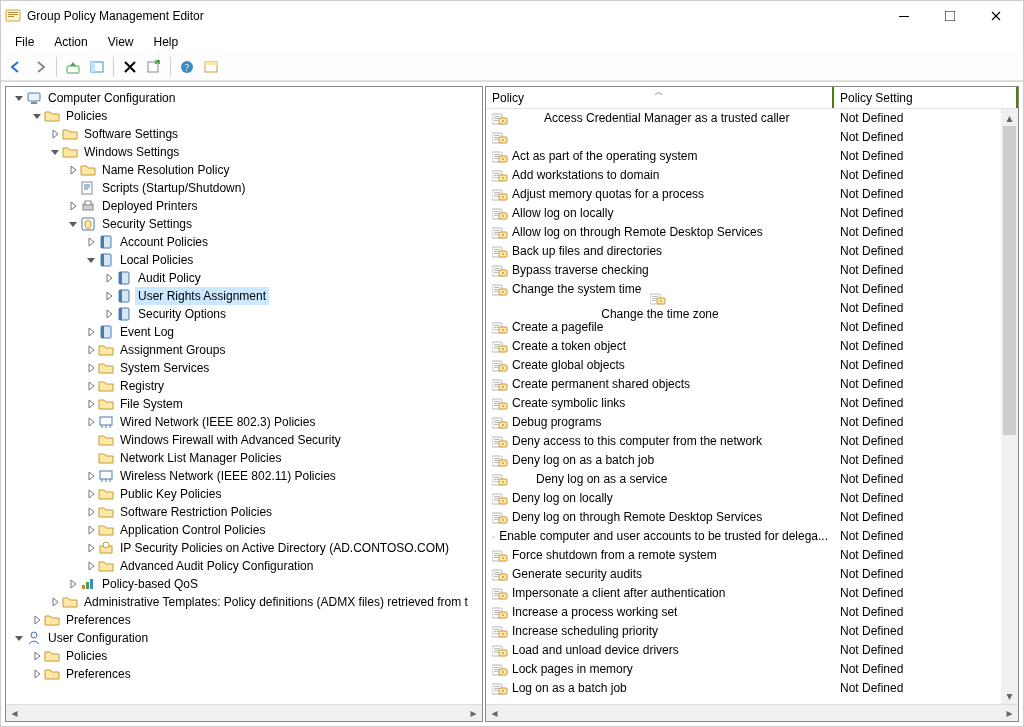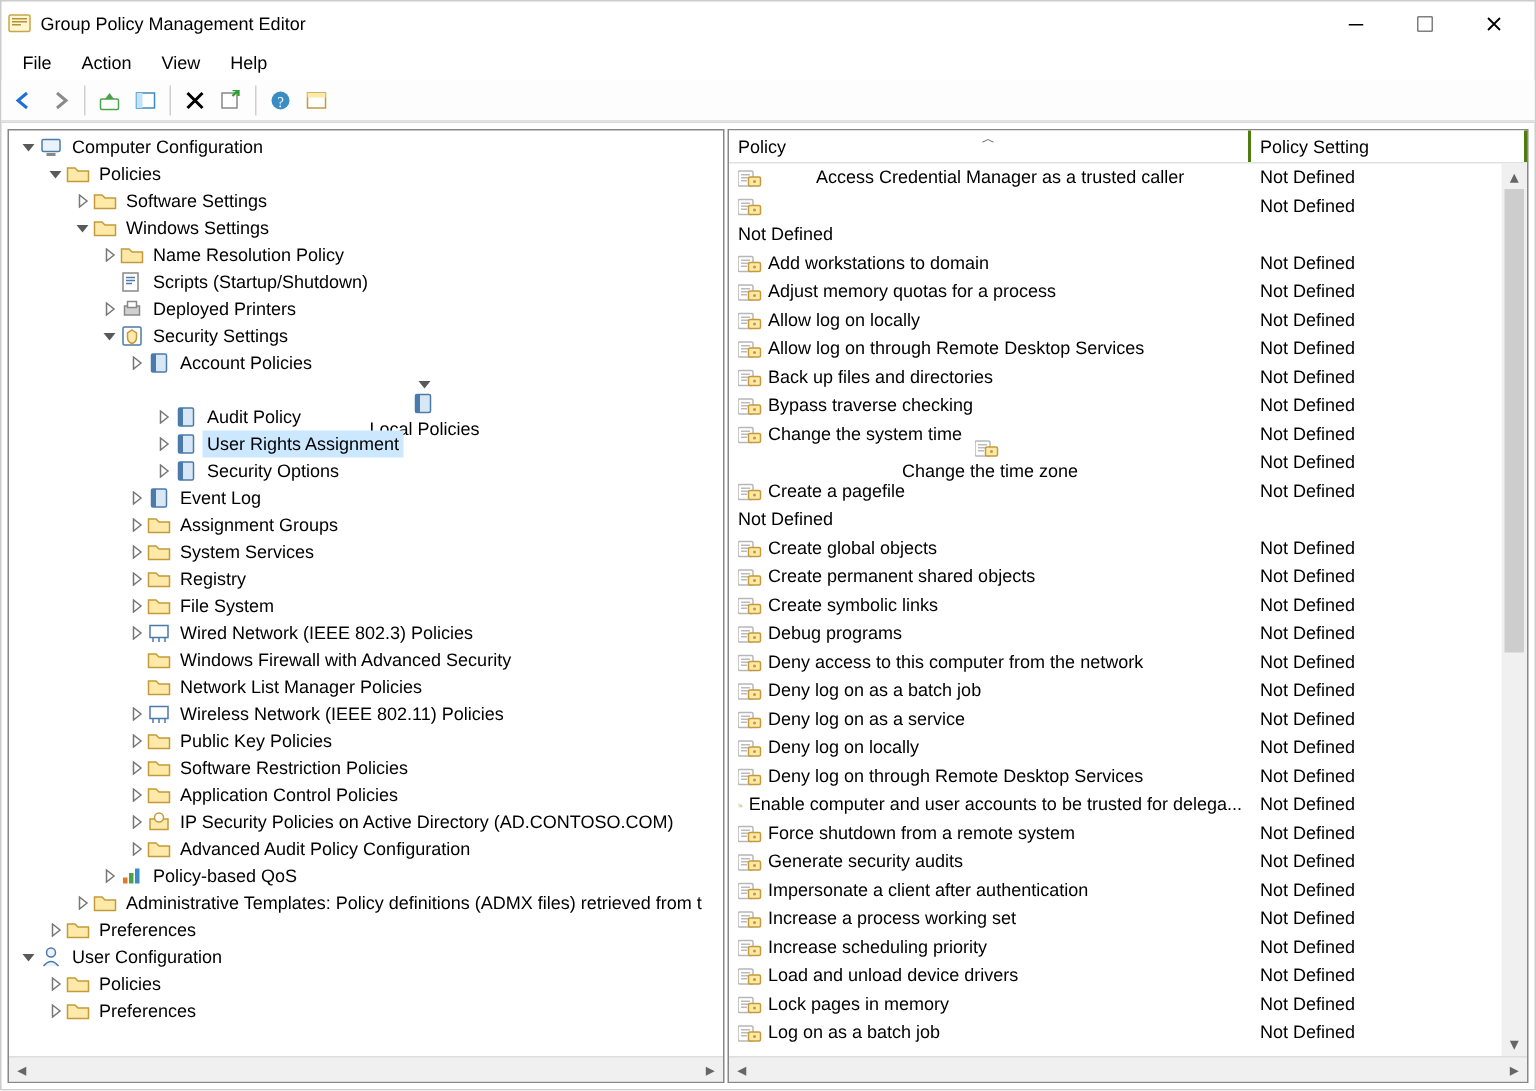--- a/index.html
+++ b/index.html
@@ -256,21 +256,21 @@
                 </svg>
               </span>
               <span class="ticon">
                 <svg width="16" height="16">
                   <rect x="3" y="2" width="10" height="12" rx="1" fill="#d7e7f5" stroke="#4a7bab"></rect>
                   <rect x="3" y="2" width="3" height="12" fill="#4a7bab"></rect>
                 </svg>
               </span>
               <span class="tlabel">Account Policies</span>
             </div>
-            <div class="tree-row" style="padding-left: 76px; flex-direction: column;">
+            <div class="tree-row" style="padding-left: 76px;">
               <span class="exp">
                 <svg width="10" height="10">
                   <path d="M1 3 L9 3 L5 8 Z" fill="#595959"></path>
                 </svg>
               </span>
               <span class="ticon">
                 <svg width="16" height="16">
                   <rect x="3" y="2" width="10" height="12" rx="1" fill="#d7e7f5" stroke="#4a7bab"></rect>
                   <rect x="3" y="2" width="3" height="12" fill="#4a7bab"></rect>
                 </svg>
@@ -623,20 +623,31 @@
                 <rect x="2" y="7" width="4" height="1" fill="#bbb"></rect>
                 <rect x="7" y="5" width="8" height="6" rx="1" fill="#ffe9a8" stroke="#c49a3a"></rect>
                 <circle cx="11" cy="8" r="1" fill="#c49a3a"></circle>
               </svg>
             </div>
             <div class="cell" style="flex: 1 1 0%;">
               <span>Not Defined</span>
             </div>
           </div>
           <div class="list-row">
+            <div class="cell" style="width: 348px;">
+              <svg class="pi" width="16" height="12" viewBox="0 0 16 12">
+                <rect x="0" y="1" width="10" height="10" rx="1" fill="#fff" stroke="#b7b7b7"></rect>
+                <rect x="2" y="3" width="6" height="1" fill="#bbb"></rect>
+                <rect x="2" y="5" width="6" height="1" fill="#bbb"></rect>
+                <rect x="2" y="7" width="4" height="1" fill="#bbb"></rect>
+                <rect x="7" y="5" width="8" height="6" rx="1" fill="#ffe9a8" stroke="#c49a3a"></rect>
+                <circle cx="11" cy="8" r="1" fill="#c49a3a"></circle>
+              </svg>
+              <span>Act as part of the operating system</span>
+            </div>
             <div class="cell" style="flex: 1 1 0%;">
               <span>Not Defined</span>
             </div>
           </div>
           <div class="list-row">
             <div class="cell" style="width: 348px;">
               <svg class="pi" width="16" height="12" viewBox="0 0 16 12">
                 <rect x="0" y="1" width="10" height="10" rx="1" fill="#fff" stroke="#b7b7b7"></rect>
                 <rect x="2" y="3" width="6" height="1" fill="#bbb"></rect>
                 <rect x="2" y="5" width="6" height="1" fill="#bbb"></rect>
@@ -772,20 +783,31 @@
                 <rect x="7" y="5" width="8" height="6" rx="1" fill="#ffe9a8" stroke="#c49a3a"></rect>
                 <circle cx="11" cy="8" r="1" fill="#c49a3a"></circle>
               </svg>
               <span>Create a pagefile</span>
             </div>
             <div class="cell" style="flex: 1 1 0%;">
               <span>Not Defined</span>
             </div>
           </div>
           <div class="list-row">
+            <div class="cell" style="width: 348px;">
+              <svg class="pi" width="16" height="12" viewBox="0 0 16 12">
+                <rect x="0" y="1" width="10" height="10" rx="1" fill="#fff" stroke="#b7b7b7"></rect>
+                <rect x="2" y="3" width="6" height="1" fill="#bbb"></rect>
+                <rect x="2" y="5" width="6" height="1" fill="#bbb"></rect>
+                <rect x="2" y="7" width="4" height="1" fill="#bbb"></rect>
+                <rect x="7" y="5" width="8" height="6" rx="1" fill="#ffe9a8" stroke="#c49a3a"></rect>
+                <circle cx="11" cy="8" r="1" fill="#c49a3a"></circle>
+              </svg>
+              <span>Create a token object</span>
+            </div>
             <div class="cell" style="flex: 1 1 0%;">
               <span>Not Defined</span>
             </div>
           </div>
           <div class="list-row">
             <div class="cell" style="width: 348px;">
               <svg class="pi" width="16" height="12" viewBox="0 0 16 12">
                 <rect x="0" y="1" width="10" height="10" rx="1" fill="#fff" stroke="#b7b7b7"></rect>
                 <rect x="2" y="3" width="6" height="1" fill="#bbb"></rect>
                 <rect x="2" y="5" width="6" height="1" fill="#bbb"></rect>
@@ -873,21 +895,21 @@
                 <rect x="7" y="5" width="8" height="6" rx="1" fill="#ffe9a8" stroke="#c49a3a"></rect>
                 <circle cx="11" cy="8" r="1" fill="#c49a3a"></circle>
               </svg>
               <span>Deny log on as a batch job</span>
             </div>
             <div class="cell" style="flex: 1 1 0%;">
               <span>Not Defined</span>
             </div>
           </div>
           <div class="list-row">
-            <div class="cell" style="width: 348px;">
+            <div class="cell" style="width: 348px; gap: 24px;">
               <svg class="pi" width="16" height="12" viewBox="0 0 16 12">
                 <rect x="0" y="1" width="10" height="10" rx="1" fill="#fff" stroke="#b7b7b7"></rect>
                 <rect x="2" y="3" width="6" height="1" fill="#bbb"></rect>
                 <rect x="2" y="5" width="6" height="1" fill="#bbb"></rect>
                 <rect x="2" y="7" width="4" height="1" fill="#bbb"></rect>
                 <rect x="7" y="5" width="8" height="6" rx="1" fill="#ffe9a8" stroke="#c49a3a"></rect>
                 <circle cx="11" cy="8" r="1" fill="#c49a3a"></circle>
               </svg>
               <span>Deny log on as a service</span>
             </div>

